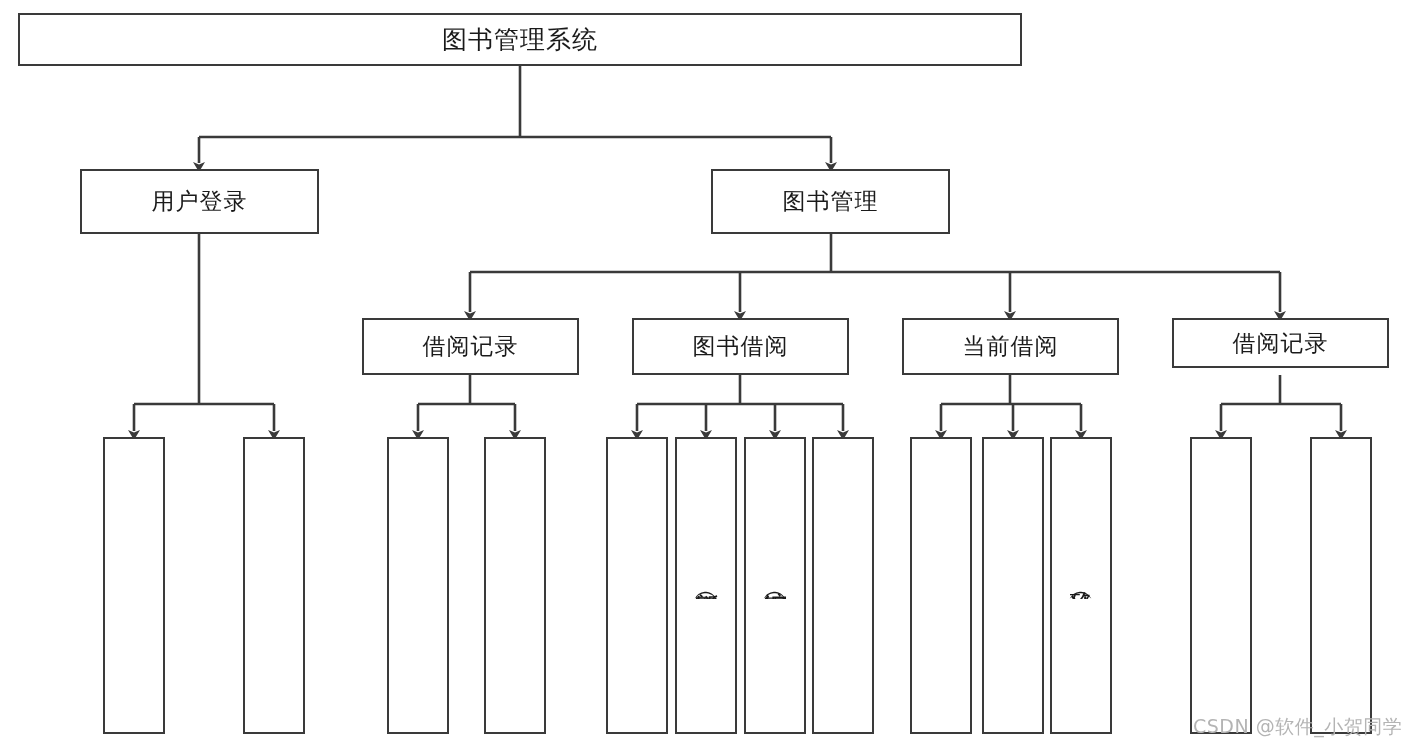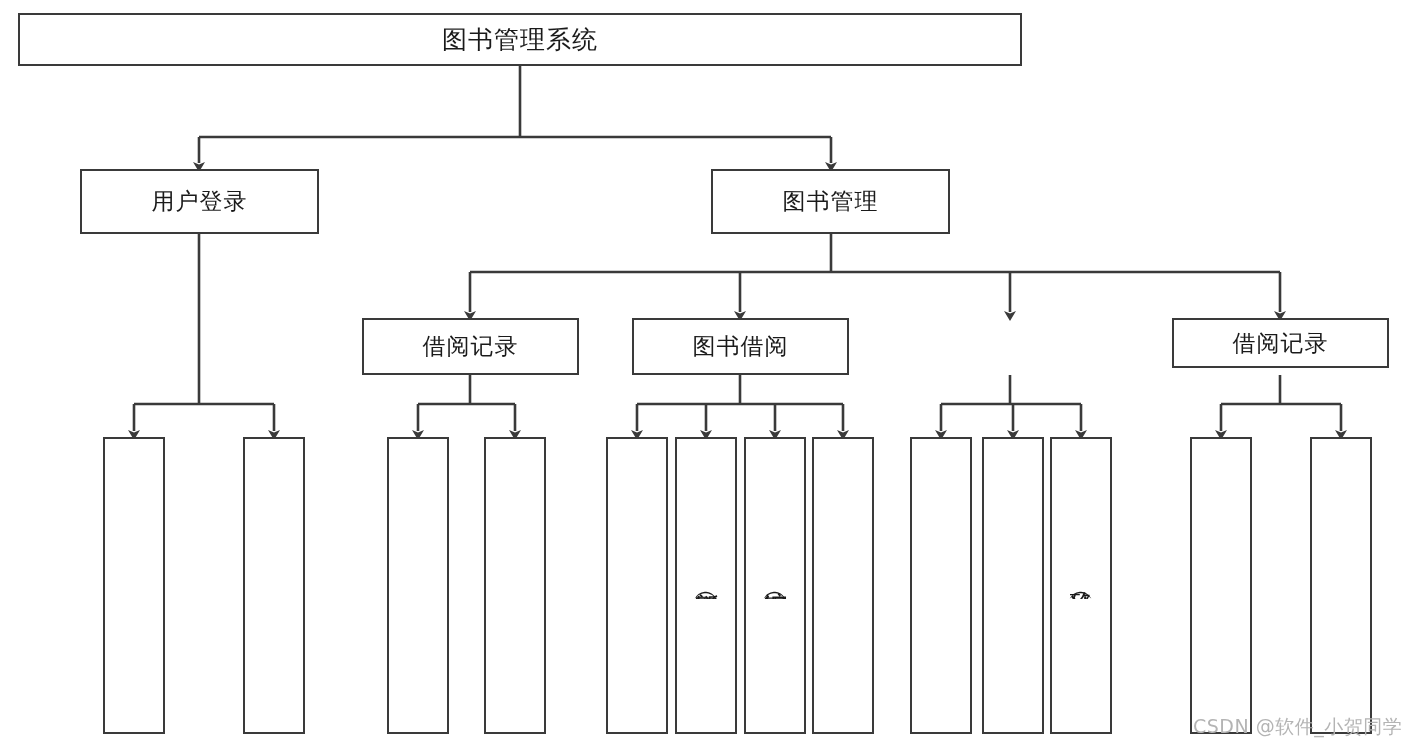--- a/index.html
+++ b/index.html
@@ -128,20 +128,23 @@
   <div class="node" style="left: 711px; top: 169px; width: 239px; height: 65px; border-color: rgb(58, 58, 58); background: rgb(255, 255, 255); color: rgb(26, 26, 26);">
     <span class="node-h">图书管理</span>
   </div>
 
   <div class="node" style="left: 362px; top: 318px; width: 217px; height: 57px; border-color: rgb(58, 58, 58); background: rgb(255, 255, 255); color: rgb(26, 26, 26);">
     <span class="node-h">借阅记录</span>
   </div>
   <div class="node" style="left: 632px; top: 318px; width: 217px; height: 57px; border-color: rgb(58, 58, 58); background: rgb(255, 255, 255); color: rgb(26, 26, 26); font-family: Liberation Mono, monospace;">
     <span class="node-h">图书借阅</span>
   </div>
+  <div class="node" style="left: 902px; top: 318px; width: 217px; height: 57px; border-color: rgb(58, 58, 58); background: rgb(255, 255, 255); color: rgb(26, 26, 26);">
+    <span class="node-h">当前借阅</span>
+  </div>
   <div class="node" style="left: 1172px; top: 318px; width: 217px; height: 50px; border-color: rgb(58, 58, 58); background: rgb(255, 255, 255); color: rgb(26, 26, 26);">
     <span class="node-h">借阅记录</span>
   </div>
 
   <div class="node leaf" style="left: 103px; top: 437px; width: 62px; height: 297px; border-color: rgb(58, 58, 58); background: rgb(255, 255, 255); color: rgb(26, 26, 26);">
     <span class="node-v">用户登录</span>
   </div>
   <div class="node leaf" style="left: 243px; top: 437px; width: 62px; height: 297px; border-color: rgb(58, 58, 58); background: rgb(255, 255, 255); color: rgb(26, 26, 26);">
     <span class="node-v">注销登录</span>
   </div>

